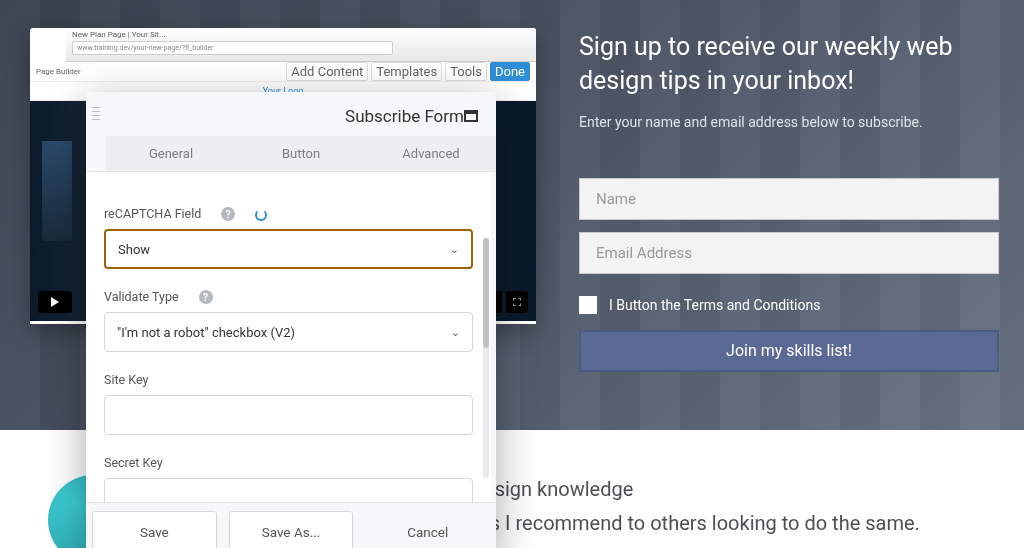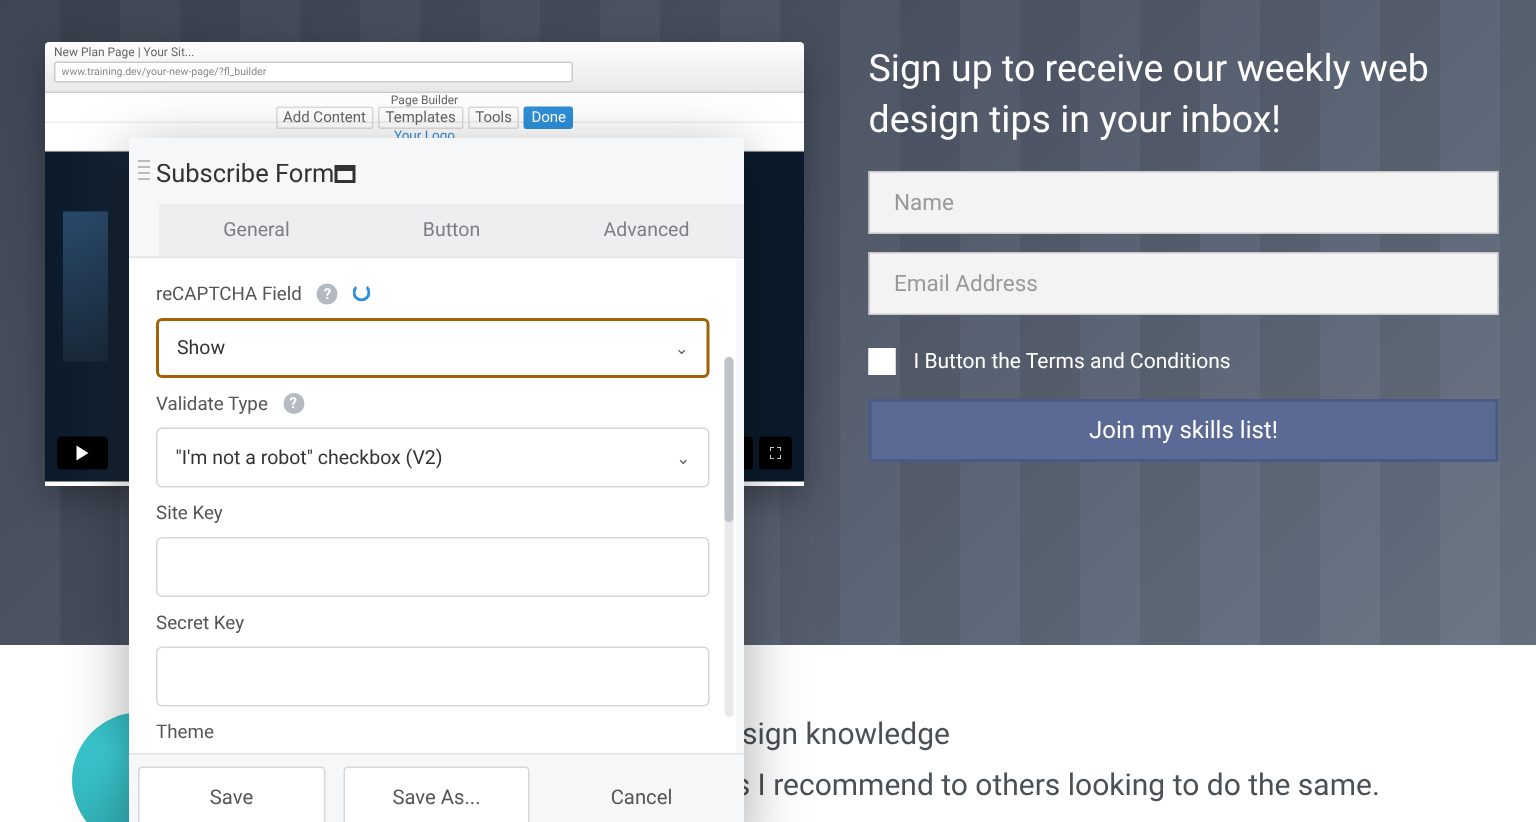--- a/index.html
+++ b/index.html
@@ -16,66 +16,67 @@
 .terms-row { display: flex; align-items: center; gap: 12px; margin: 10px 0 16px 0; }
 .terms-row .cb { width: 18px; height: 18px; background: #fff; border: 1px solid #fff; }
 .terms-row span { font-size: 14px; }
 .join-btn { width: 100%; height: 42px; background: #5a6a95; color: #fff; border: 2px solid #4a5a85; font-size: 16px; cursor: pointer; }
 
 .testimonial { position: absolute; top: 472px; left: 160px; right: 40px; color: #4a5055; font-size: 20px; line-height: 1.7; }
 .avatar { position: absolute; top: 475px; left: 48px; width: 90px; height: 90px; border-radius: 50%; background: radial-gradient(circle at 30% 30%, #3dd0d8, #2a9ba0); overflow:hidden; }
 
 
 .screenshot { position: absolute; top: 28px; left: 30px; width: 506px; height: 296px; background: #fff; box-shadow: 0 8px 24px rgba(0,0,0,0.3); border-radius: 3px 3px 0 0; overflow: hidden; }
-.browser-chrome { height: 34px; background: linear-gradient(#fefefe, #e8e8e8); border-bottom: 1px solid #ccc; font-size: 8px; color: #666; padding: 2px 6px; }
+.browser-chrome { height: 34px; background: linear-gradient(#fefefe, #e8e8e8); border-bottom: 1px solid #ccc; font-size: 8px; color: #666; padding: 2px 6px; margin-left: 36px; }
 .addr-bar { height: 14px; background: #fff; border: 1px solid #ccc; border-radius: 2px; margin-top: 2px; width: 70%; padding: 0 4px; font-size: 7px; line-height: 12px; color: #888; }
-.pagebuilder-bar { height: 20px; background: #fff; border-bottom: 1px solid #eee; display: flex; justify-content: space-between; align-items: center; padding: 0 6px; font-size: 8px; color: #666; flex-direction: column; }
+.pagebuilder-bar { height: 20px; background: #fff; border-bottom: 1px solid #eee; display: flex; justify-content: space-between; align-items: center; padding: 0 6px; font-size: 8px; color: #666; }
 .pb-right { display: flex; gap: 3px; }
-.pb-btn { padding: 1px 4px; border: 1px solid #ddd; border-radius: 2px; font-size: 10px; }
+.pb-btn { padding: 1px 4px; border: 1px solid #ddd; border-radius: 2px; font-size: 13px; }
 .pb-btn.done { background: #2e8fd8; color: #fff; border-color: #2e8fd8; }
 .logo-row { text-align: center; padding: 4px; font-size: 9px; color: #2e8fd8; border-bottom: 1px solid #eee; }
 .canvas { height: 220px; background: linear-gradient(90deg, #0a1a2a 0%, #1a2838 15%, #0a1a2a 100%); position: relative; }
 .canvas-light { position:absolute; left:12px; top:40px; width:30px; height:100px; background: linear-gradient(#2a4a6a, #1a2a3a); }
 .play-overlay { position: absolute; bottom: 8px; left: 8px; width: 34px; height: 22px; background: #000; border-radius: 3px; display:flex; align-items:center; justify-content:center; }
 .play-overlay::before { content:''; border-left: 8px solid #fff; border-top: 5px solid transparent; border-bottom: 5px solid transparent; }
 .tools-overlay { position: absolute; bottom: 8px; right: 8px; display: flex; gap: 4px; }
 .tool-sq { width: 22px; height: 22px; background: #000; border-radius: 3px; color: #fff; display:flex; align-items:center; justify-content:center; font-size:11px; }
 
 
 .modal { position: absolute; top: 92px; left: 86px; width: 410px; background: #f6f7f8; box-shadow: 0 10px 40px rgba(0,0,0,0.35); border-radius: 2px; }
-.modal-header { display: flex; justify-content: flex-start; align-items: center; padding: 14px 18px 10px 18px; }
+.modal-header { display: flex; justify-content: flex-end; align-items: center; padding: 14px 18px 10px 18px; }
 .modal-header .grip { position:absolute; left:6px; top:14px; width:8px; height:14px; background: repeating-linear-gradient(0deg, #bbb 0 1px, transparent 1px 4px); }
 .modal-title { font-size: 17px; color: #333; }
 .modal-maxicon { width:14px; height:12px; border:2px solid #333; border-top-width:4px; }
 .tabs { display: flex; border-bottom: 1px solid #e1e3e5; padding-left: 20px; }
 .tab { flex:1; text-align:center; padding: 10px 0; font-size: 13px; color: #7a7f85; cursor:pointer; background:#edeeef; }
 .tab.active { background: #fff; color: #1a8cd8; }
 .panel-body { background: #fff; padding: 0; }
 .panel-scroll { max-height: 330px; overflow: hidden; padding: 14px 18px 0 18px; border-right: 5px solid #f6f7f8; position:relative; }
 .scrollbar-track { position:absolute; right:2px; top:66px; width:6px; height:240px; background: #e8eaec; border-radius:3px; }
 .scrollbar-thumb { width:100%; height:110px; background:#bdc3c9; border-radius:3px; }
-.field-label { font-size: 12.5px; color: #555; margin: 3px 0 8px 0; display:flex; align-items:flex-start; gap:10px; }
+.field-label { font-size: 12.5px; color: #555; margin: 20px 0 8px 0; display:flex; align-items:flex-end; gap:20px; }
 .help-icon { width:14px; height:14px; border-radius:50%; background:#b5bac0; color:#fff; font-size:10px; display:inline-flex; align-items:center; justify-content:center; font-weight:bold; }
 .spinner-icon { width:12px; height:12px; border:2px solid #2e8fd8; border-top-color: transparent; border-radius:50%; display:inline-block; }
 .select-field { width: 100%; height: 40px; border: 1px solid #d4d7da; background: #fff; border-radius: 4px; padding: 0 12px; display:flex; align-items:center; justify-content:space-between; font-size: 13px; color: #333; margin-bottom: 10px; cursor:pointer; }
 .select-field.focused { border: 2px solid #a16207; }
 .chev { font-size: 11px; color: #666; }
 .text-field { width:100%; height: 40px; border:1px solid #d4d7da; border-radius:4px; background:#fff; margin-bottom:10px; }
 .btn-row { display:flex; border-top:1px solid #e1e3e5; background:#f6f7f8; }
 .btn-row .mbtn { flex:1; text-align:center; padding: 12px 0; font-size: 13.5px; color:#555; background:#fff; margin:8px 6px; border:1px solid #d4d7da; border-radius:3px; cursor:pointer; }
 .btn-row .mbtn.cancel { background: transparent; border-color: transparent; }
 </style>
 </head>
 <body>
 
 <div class="hero-bg"></div>
 <div class="white-section"></div>
 
 <div class="right-form">
   <h2>Sign up to receive our weekly web design tips in your inbox!</h2>
+  <p class="sub">Enter your name and email address below to subscribe.</p>
   <input type="text" placeholder="Name" style="">
   <input type="text" placeholder="Email Address" style="">
   <div class="terms-row">
     <div class="cb"></div>
     <span>I Button the Terms and Conditions</span>
   </div>
   <button class="join-btn">Join my skills list!</button>
 </div>
 
 <div class="avatar"></div>

